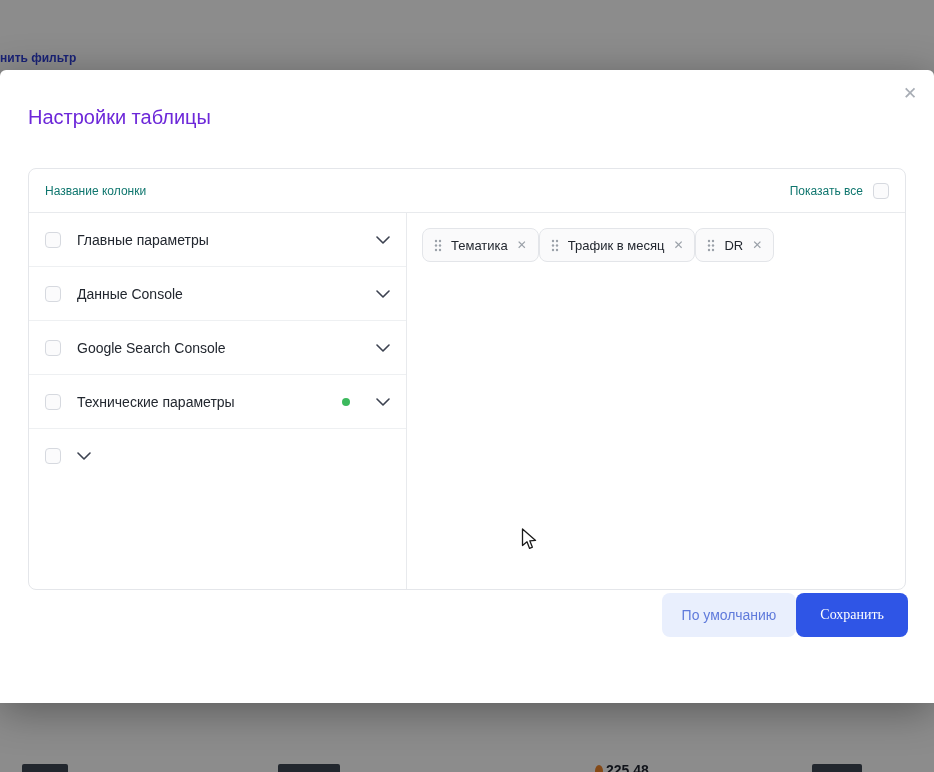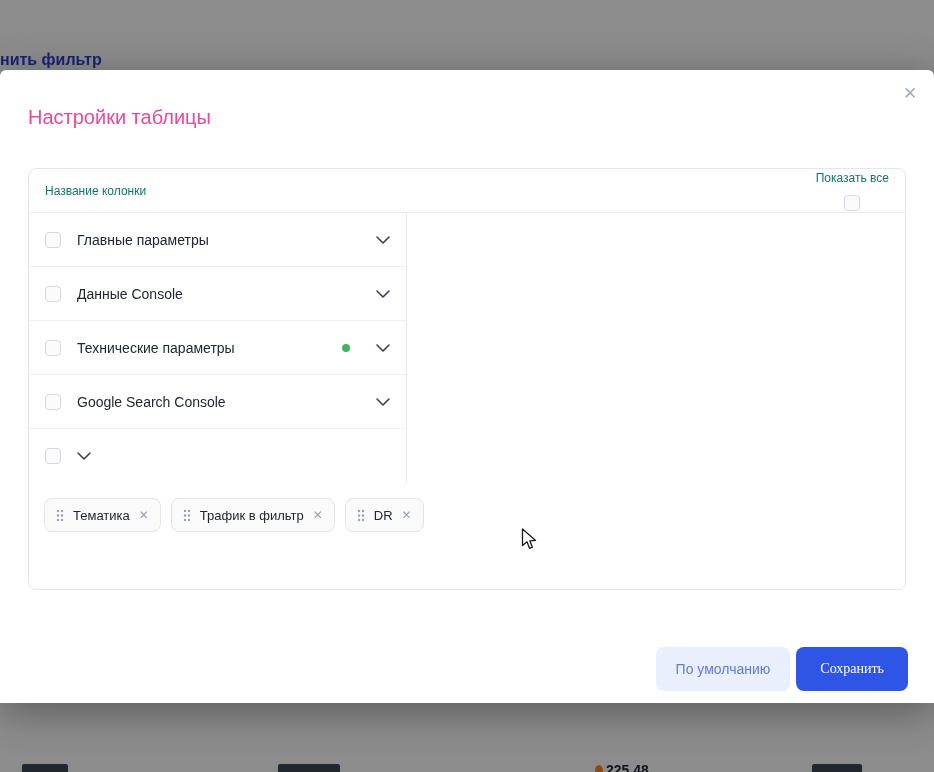--- a/index.html
+++ b/index.html
@@ -2,63 +2,63 @@
 <html><head>
 <meta charset="utf-8">
 <style>
   * { margin:0; padding:0; box-sizing:border-box; }
   html,body { width:934px; height:772px; overflow:hidden; }
   body { font-family:"Liberation Sans", sans-serif; background:#fff; }
   .stage { position:relative; width:934px; height:772px; overflow:hidden; }
 
   
   .page { position:absolute; inset:0; background:#fff; }
-  .top-link { position:absolute; top:51px; left:0; font-size:16px; font-weight:700;
+  .top-link { position:absolute; top:51px; left:0; font-size:12px; font-weight:700;
               color:#2f3fd8; text-decoration:none; white-space:nowrap; cursor:pointer; }
   .frag { position:absolute; bottom:-3px; height:11px; background:#3f4754; border-radius:2px; }
   .frag-a { left:22px;  width:46px; }
   .frag-b { left:278px; width:62px; }
   .frag-c { left:812px; width:50px; }
   .bottom-metric { position:absolute; bottom:-6px; left:595px; display:flex; align-items:center;
                    gap:3px; font-size:14px; font-weight:700; color:#1f2430; }
   .flame { width:8px; height:10px; background:#f0862b; border-radius:50% 50% 50% 50% / 60% 60% 40% 40%; display:inline-block; }
 
   .overlay { position:absolute; inset:0; background:rgba(0,0,0,0.45); }
 
   
   .modal { position:absolute; top:70px; left:0; width:934px; height:633px; background:#fff;
            border-radius:6px 6px 0 0; box-shadow:0 8px 40px rgba(0,0,0,.35); }
   .close { position:absolute; top:12px; right:12px; width:24px; height:24px; border:none; background:none;
            color:#a8adb5; font-size:17px; line-height:24px; cursor:pointer; font-family:inherit; }
-  .title { position:absolute; top:36px; left:28px; font-size:20px; font-weight:400; color:#ec4899; }
+  .title { position:absolute; top:36px; left:28px; font-size:20px; font-weight:400; color:#6d28d9; }
 
   .panel { position:absolute; top:98px; left:28px; width:878px; height:422px;
            border:1px solid #e4e6ea; border-radius:8px; overflow:hidden; }
   .panel-head { height:44px; display:flex; align-items:center; justify-content:space-between;
                 padding:0 16px; border-bottom:1px solid #e8eaed; font-size:12px; color:#0f766e; }
-  .show-all { display:flex; align-items:center; gap:10px; cursor:pointer;flex-direction:column; }
+  .show-all { display:flex; align-items:center; gap:10px; cursor:pointer; }
   .checkbox { width:16px; height:16px; border:1px solid #d6d9df; border-radius:4px; background:#fbfbfc; flex:0 0 auto; }
 
-  .panel-body { display:flex; height:377px;flex-direction:column; }
+  .panel-body { display:flex; height:377px; }
   .cat-list { width:378px; border-right:1px solid #e8eaed; }
   .cat-row { height:54px; display:flex; align-items:center; gap:16px; padding:0 16px;
              border-bottom:1px solid #eef0f2; cursor:pointer; background:#fff; }
   .cat-row:last-child { border-bottom:none; }
   .cat-label { font-size:14px; color:#22272f; flex:1 1 auto; }
   .green-dot { width:8px; height:8px; border-radius:50%; background:#3cb95d; margin-right:10px; }
   .chev { display:flex; align-items:center; }
 
-  .chip-area { flex:1; padding:15px; display:flex; flex-wrap:wrap; gap:10px; align-content:flex-start; }
+  .chip-area { flex:1; padding:15px; display:flex; flex-wrap:wrap; align-content:flex-start; }
   .chip { display:inline-flex; align-items:center; gap:9px; height:34px; padding:0 11px;
           background:#fafafb; border:1px solid #e3e5e9; border-radius:8px; cursor:grab; }
   .chip-label { font-size:13px; color:#22272f; }
   .chip-x { font-size:12px; color:#9aa0a8; cursor:pointer; line-height:1; }
   .drag { display:flex; cursor:grab; }
 
-  .footer { position:absolute; right:26px; top:577px; display:flex; gap:6px; }
+  .footer { position:absolute; right:26px; top:523px; display:flex; gap:0; }
   .btn { height:44px; border:none; border-radius:8px; font-size:14px; font-family:inherit; cursor:pointer; }
   .btn-default { background:#e9effd; color:#5f7adb; padding:0 20px; }
   .btn-save { background:#2f55e6; color:#fff; padding:0 24px;font-family:Liberation Serif, serif; }
 
   .cursor { position:absolute; left:521px; top:528px; pointer-events:none; }
 </style>
 </head>
 <body>
 
 <div class="stage">
@@ -108,32 +108,32 @@
             <span class="cat-label">Данные Console</span>
             <span class="chev">
               <svg width="14" height="8" viewBox="0 0 14 8">
                   <path d="M1 1 L7 7 L13 1" fill="none" stroke="#3c4250" stroke-width="1.6" stroke-linecap="round" stroke-linejoin="round"></path>
                 </svg>
             </span>
           </div>
 
           <div class="cat-row">
             <span class="checkbox"></span>
+            <span class="cat-label">Google Search Console</span>
+            <span class="chev">
+              <svg width="14" height="8" viewBox="0 0 14 8">
+                  <path d="M1 1 L7 7 L13 1" fill="none" stroke="#3c4250" stroke-width="1.6" stroke-linecap="round" stroke-linejoin="round"></path>
+                </svg>
+            </span>
+          </div>
+
+          <div class="cat-row">
+            <span class="checkbox"></span>
             <span class="cat-label">Технические параметры</span>
             <span class="green-dot"></span>
-            <span class="chev">
-              <svg width="14" height="8" viewBox="0 0 14 8">
-                  <path d="M1 1 L7 7 L13 1" fill="none" stroke="#3c4250" stroke-width="1.6" stroke-linecap="round" stroke-linejoin="round"></path>
-                </svg>
-            </span>
-          </div>
-
-          <div class="cat-row">
-            <span class="checkbox"></span>
-            <span class="cat-label">Google Search Console</span>
             <span class="chev">
               <svg width="14" height="8" viewBox="0 0 14 8">
                   <path d="M1 1 L7 7 L13 1" fill="none" stroke="#3c4250" stroke-width="1.6" stroke-linecap="round" stroke-linejoin="round"></path>
                 </svg>
             </span>
           </div>
 
 
           <div class="cat-row">
             <span class="checkbox"></span>
@@ -171,21 +171,21 @@
                   <g fill="#9aa0a8">
                     <circle cx="2" cy="2" r="1.2"></circle>
                     <circle cx="6" cy="2" r="1.2"></circle>
                     <circle cx="2" cy="6.5" r="1.2"></circle>
                     <circle cx="6" cy="6.5" r="1.2"></circle>
                     <circle cx="2" cy="11" r="1.2"></circle>
                     <circle cx="6" cy="11" r="1.2"></circle>
                   </g>
                 </svg>
             </span>
-            <span class="chip-label">Трафик в фильтр</span>
+            <span class="chip-label">Трафик в месяц</span>
             <span class="chip-x">✕</span>
           </div>
 
           <div class="chip">
             <span class="drag">
               <svg width="8" height="13" viewBox="0 0 8 13">
                   <g fill="#9aa0a8">
                     <circle cx="2" cy="2" r="1.2"></circle>
                     <circle cx="6" cy="2" r="1.2"></circle>
                     <circle cx="2" cy="6.5" r="1.2"></circle>

